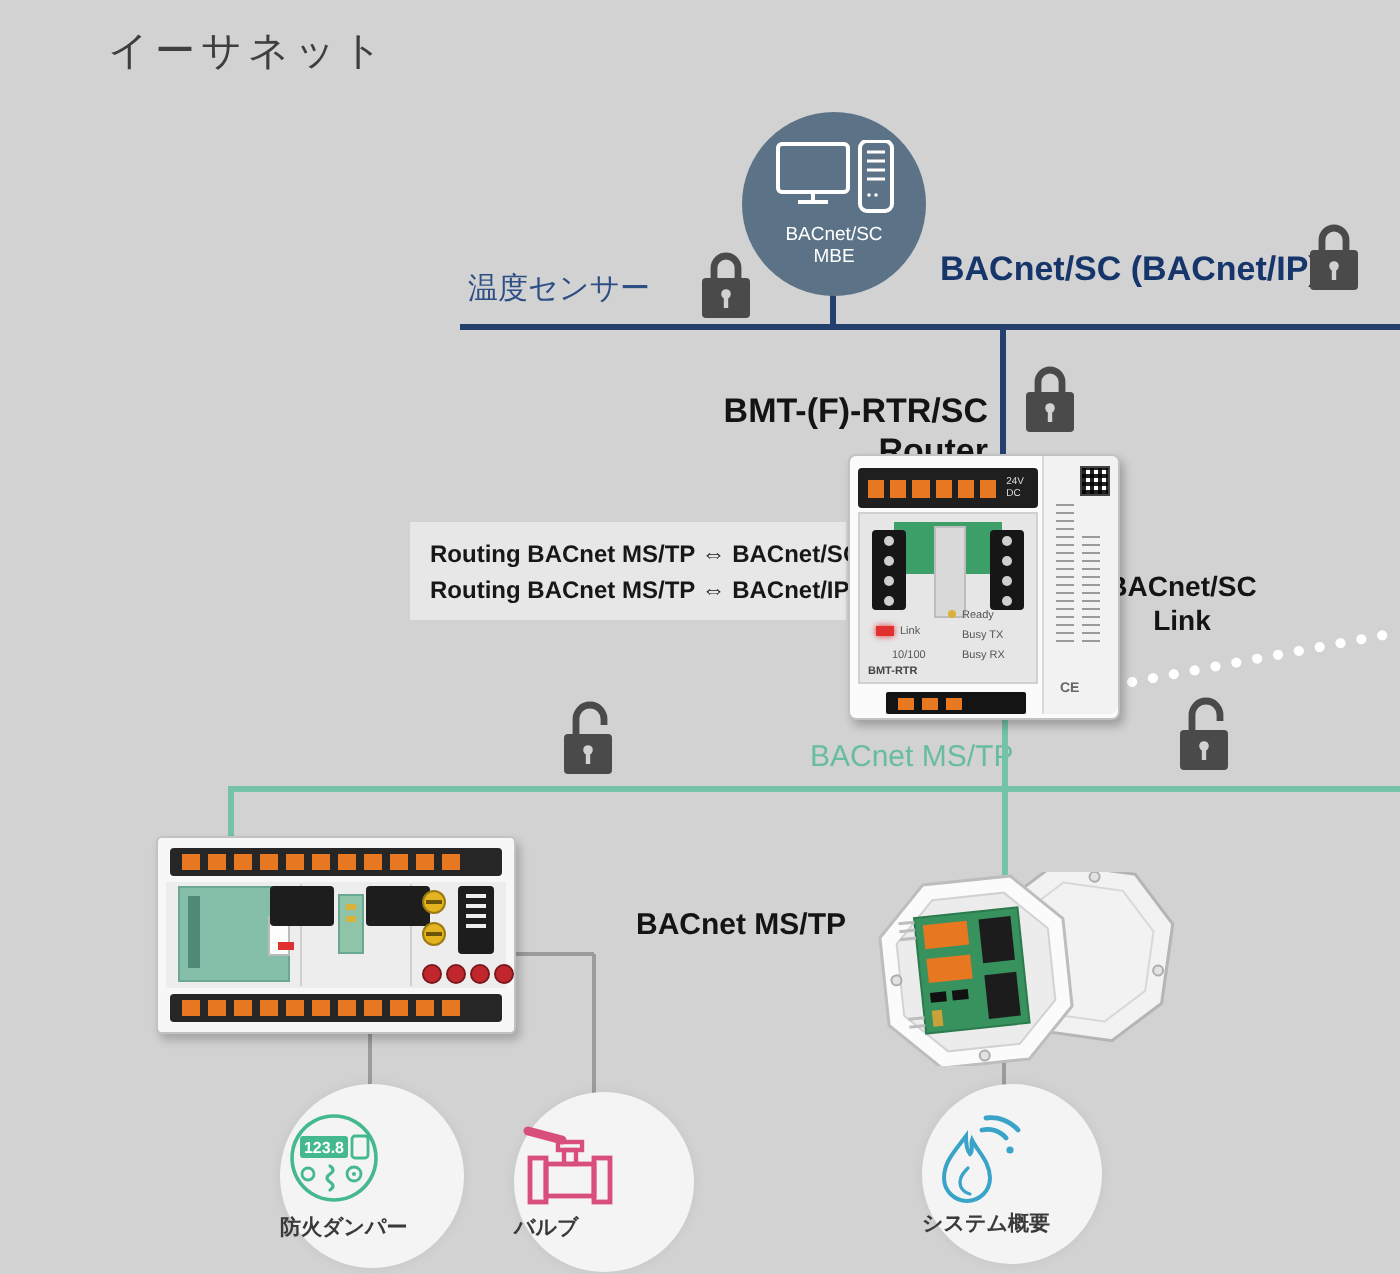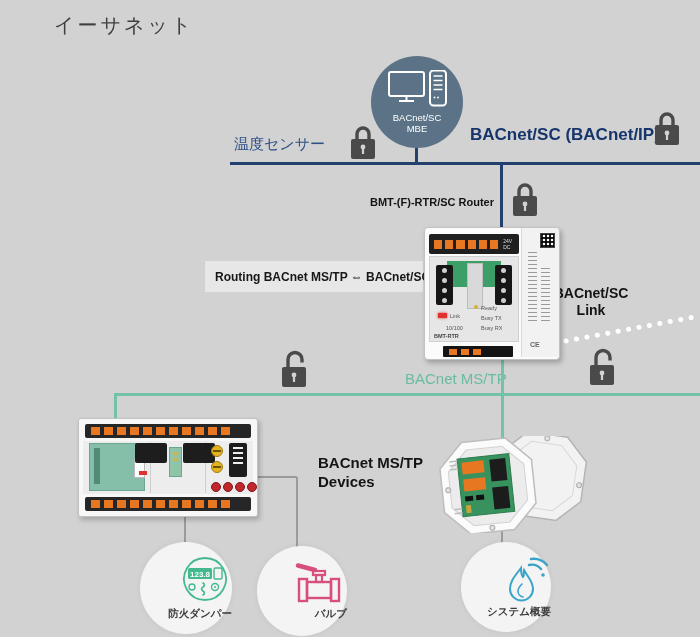--- a/index.html
+++ b/index.html
@@ -18,29 +18,29 @@
   .vline-blue{left:500px;top:164px;width:3px;height:65px;background:#24406f;}
   .eth-label{left:234px;top:135px;font-size:15px;color:#2e4f86;font-weight:500;}
   .sc-label{left:470px;top:125px;font-size:17px;font-weight:bold;color:#16356b;}
   .mstp-line{left:114px;top:393px;width:586px;height:3px;background:#74c2a8;}
   .mstp-label{left:405px;top:370px;font-size:15px;color:#68bd9f;font-weight:500;}
   .teal-v1{left:114px;top:395px;width:2.5px;height:30px;background:#74c2a8;}
   .teal-v2{left:501px;top:357px;width:2.5px;height:82px;background:#74c2a8;}
   .lock{width:30px;height:38px;}
   .lock-open{width:34px;height:40px;}
   
-  .router-label{left:312px;top:196px;width:182px;text-align:right;font-size:11px;font-weight:bold;color:#141414;}
+  .router-label{left:312px;top:196px;width:182px;text-align:right;font-size:17px;font-weight:bold;color:#141414;}
   .routing-box{left:205px;top:261px;width:218px;background:#e7e7e7;padding:7px 10px 6px 10px;box-sizing:border-box;}
   .routing-box div{font-size:12px;font-weight:bold;color:#171717;line-height:18px;white-space:nowrap;}
   .node-label{left:545px;top:285px;width:92px;text-align:center;font-size:14px;font-weight:bold;color:#141414;line-height:17px;}
   .devices-label{left:318px;top:453px;font-size:15px;font-weight:bold;color:#141414;line-height:19px;}
   
   .gline{background:#9b9b9b;}
   
-  .endpoint{border-radius:50%;background:#f4f4f4;display:flex;flex-direction:column;align-items:flex-end;justify-content:center;box-shadow:0 0 6px rgba(0,0,0,0.06);}
+  .endpoint{border-radius:50%;background:#f4f4f4;display:flex;flex-direction:column;align-items:flex-start;justify-content:center;box-shadow:0 0 6px rgba(0,0,0,0.06);}
   .endpoint .ep-label{font-size:10.5px;font-weight:bold;color:#3a3a3a;margin-top:3px;white-space:nowrap;}
   
   .router-dev{left:424px;top:227px;width:134px;height:131px;background:#fbfbfb;border:1px solid #c2c2c2;
               border-radius:4px;box-shadow:2px 3px 5px rgba(0,0,0,0.25);z-index:2;}
   .rd-side{left:96px;top:0;width:37px;height:129px;background:#f2f2f2;border-left:1px solid #d8d8d8;border-radius:0 4px 4px 0;}
   .rd-top{left:4px;top:6px;width:90px;height:20px;background:#1f1f1f;border-radius:2px;display:flex;align-items:center;gap:3px;padding-left:5px;box-sizing:border-box;}
   .rd-top .tab{width:9px;height:9px;background:#e87722;}
   .rd-win{left:4px;top:28px;width:90px;height:86px;background:#e6e6e6;border:1px solid #d0d0d0;box-sizing:border-box;}
   .rd-pcb{left:17px;top:4px;width:54px;height:26px;background:#3d9f68;}
   .rd-block{width:17px;height:40px;background:#161616;border-radius:2px;display:flex;flex-direction:column;align-items:center;justify-content:space-around;}
@@ -116,20 +116,21 @@
   </svg>
 
 <div class="abs vline-blue"></div>
 <svg class="abs lock" style="left:510px;top:180px" viewBox="0 0 30 38">
     <use href="#lockC"></use>
   </svg>
 <div class="abs router-label">BMT-(F)-RTR/SC Router</div>
 
 <div class="abs routing-box">
   <div>Routing BACnet MS/TP ⇔ BACnet/SC</div>
+  <div>Routing BACnet MS/TP ⇔ BACnet/IP</div>
 </div>
 
 <div class="abs router-dev">
   <div class="abs rd-side">
     <div class="abs qr"></div>
     <div class="abs fake-text" style="left:6px;top:24px;width:9px;height:70px"></div>
     <div class="abs fake-text" style="left:19px;top:40px;width:9px;height:54px"></div>
     <div class="abs rd-txt" style="left:8px;top:114px;font-size:7px;font-weight:bold;color:#666">CE</div>
   </div>
   <div class="abs rd-top">
@@ -242,21 +243,20 @@
       <i class="tab"></i>
       <i class="tab"></i>
       <i class="tab"></i>
       <i class="tab"></i>
       <i class="tab"></i>
   </div>
 </div>
 
 <div class="abs devices-label">
   <div>BACnet MS/TP</div>
-  <div>Devices</div>
 </div>
 
 <svg class="abs junction" viewBox="0 0 158 97">
   <g transform="translate(112,40) rotate(8)">
     <polygon points="-20,-42 20,-42 42,-20 42,20 20,42 -20,42 -42,20 -42,-20" fill="#f2f2f2" stroke="#b5b5b5" stroke-width="1.5"></polygon>
     <polygon points="-15,-33 15,-33 33,-15 33,15 15,33 -15,33 -33,15 -33,-15" fill="none" stroke="#d8d8d8" stroke-width="1"></polygon>
     <circle cx="0" cy="-38" r="2.5" fill="#e2e2e2" stroke="#adadad"></circle>
     <circle cx="38" cy="4" r="2.5" fill="#e2e2e2" stroke="#adadad"></circle>
   </g>
   <g transform="translate(58,50) rotate(-6)">

